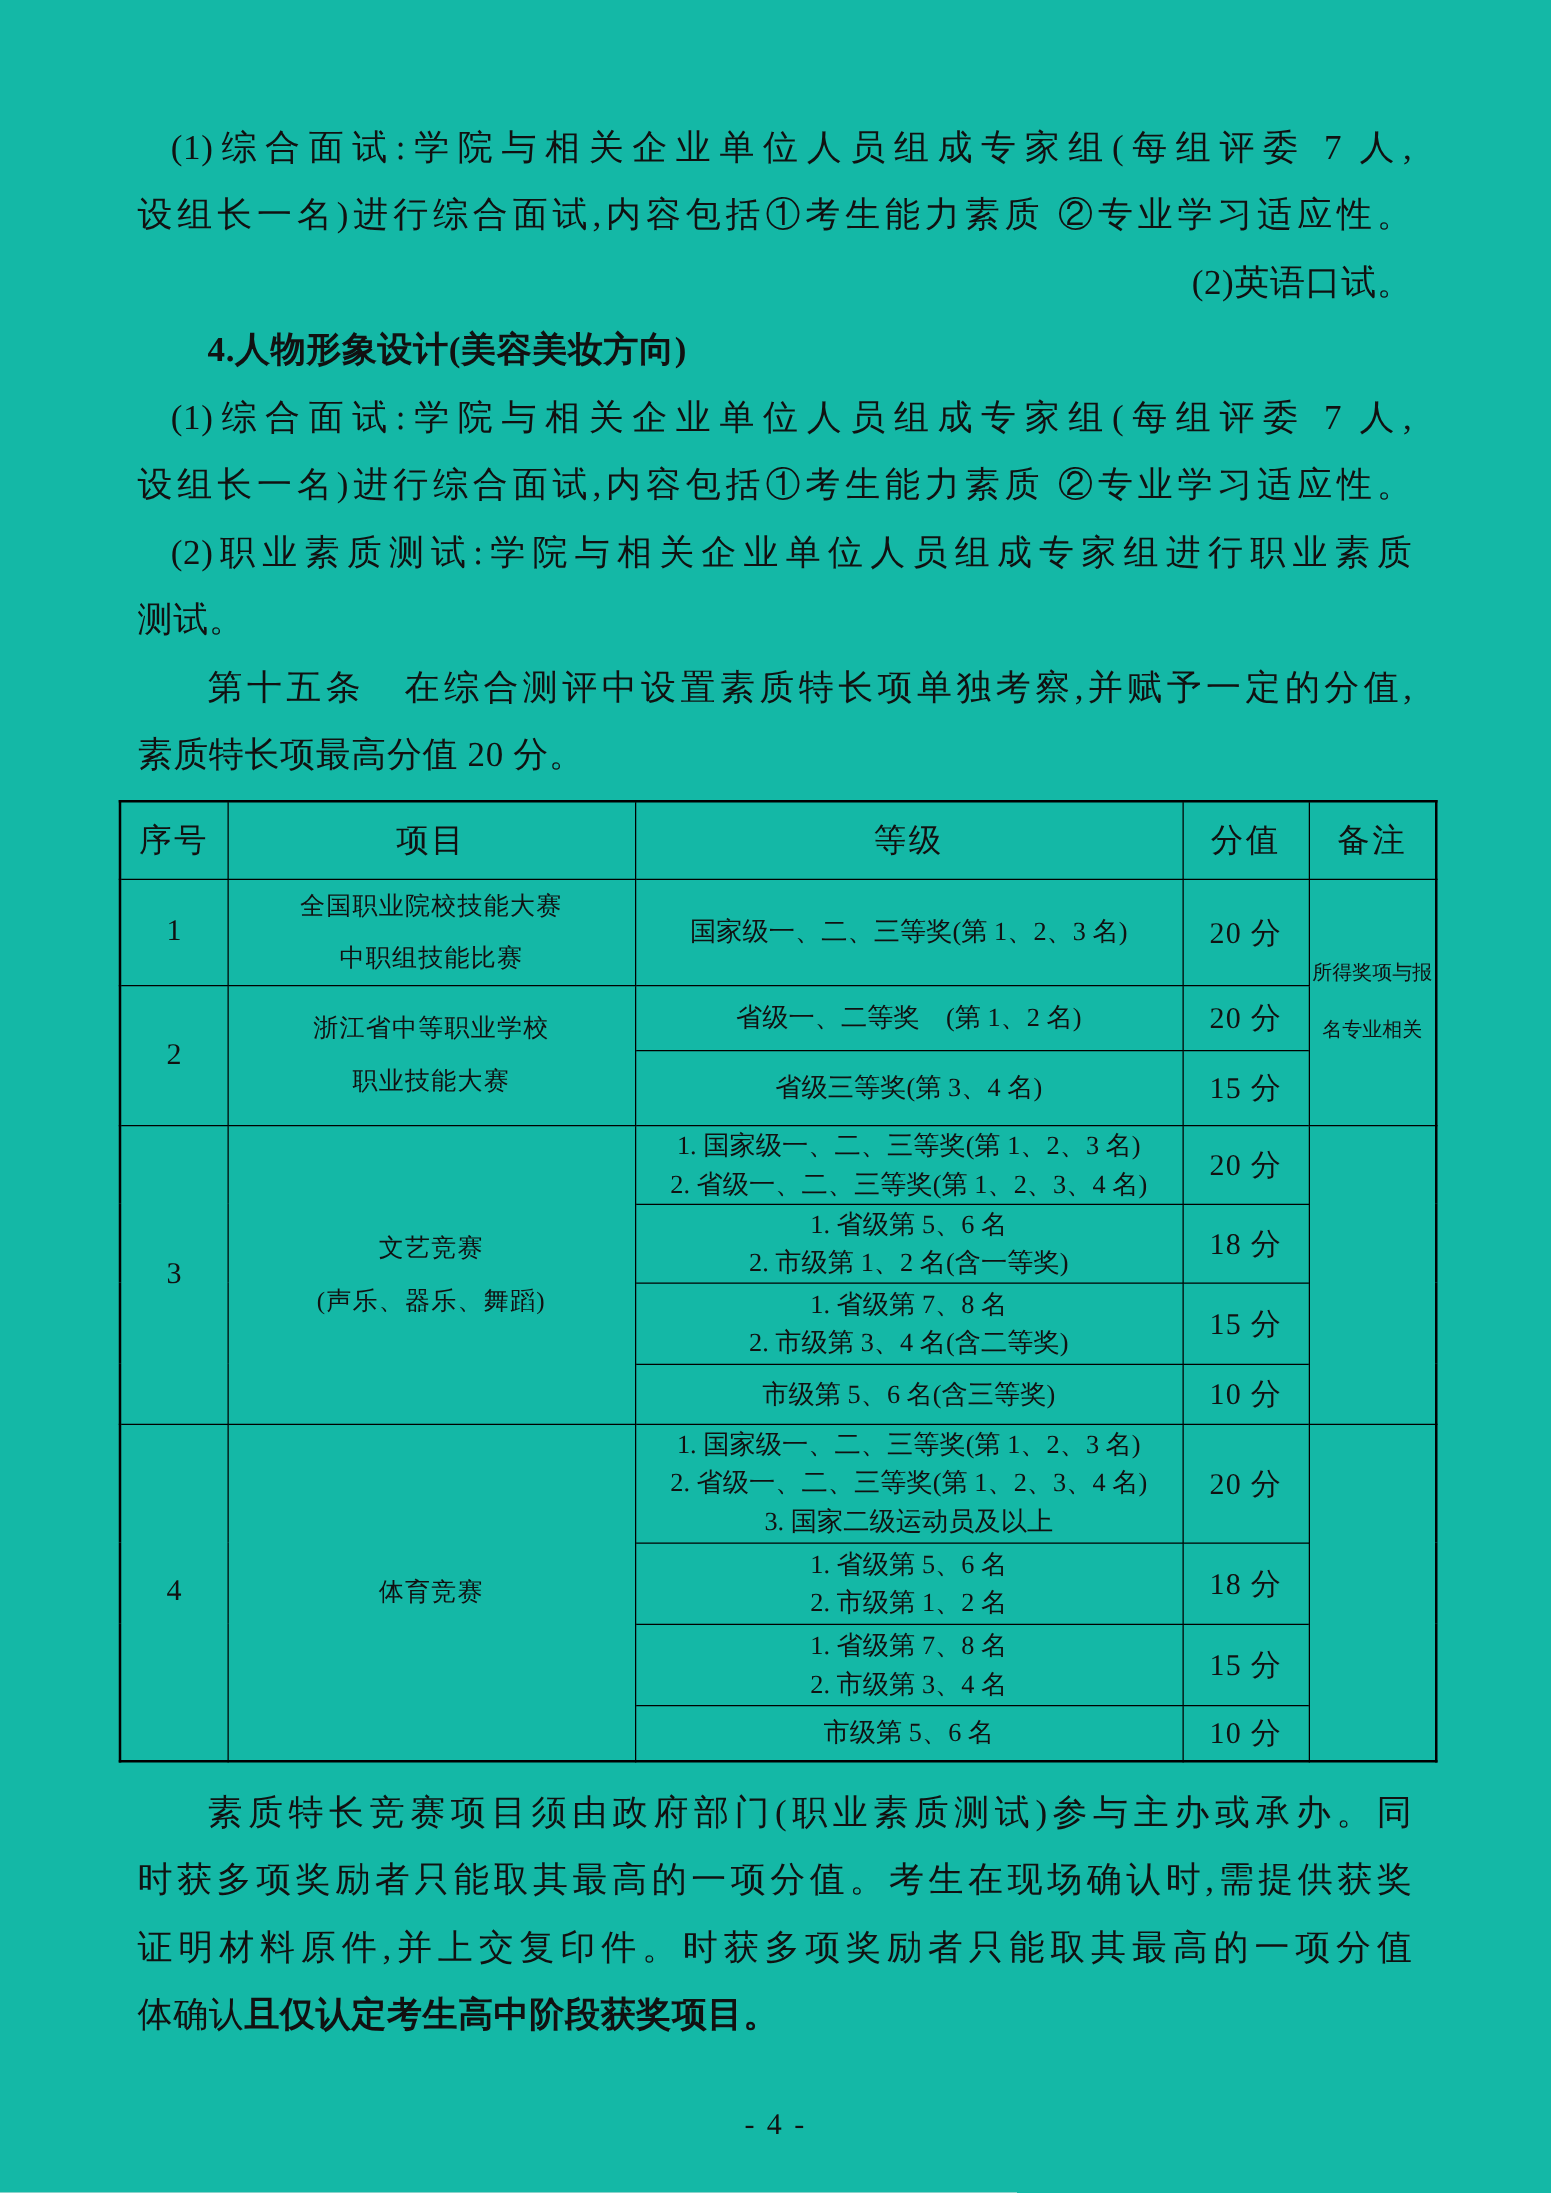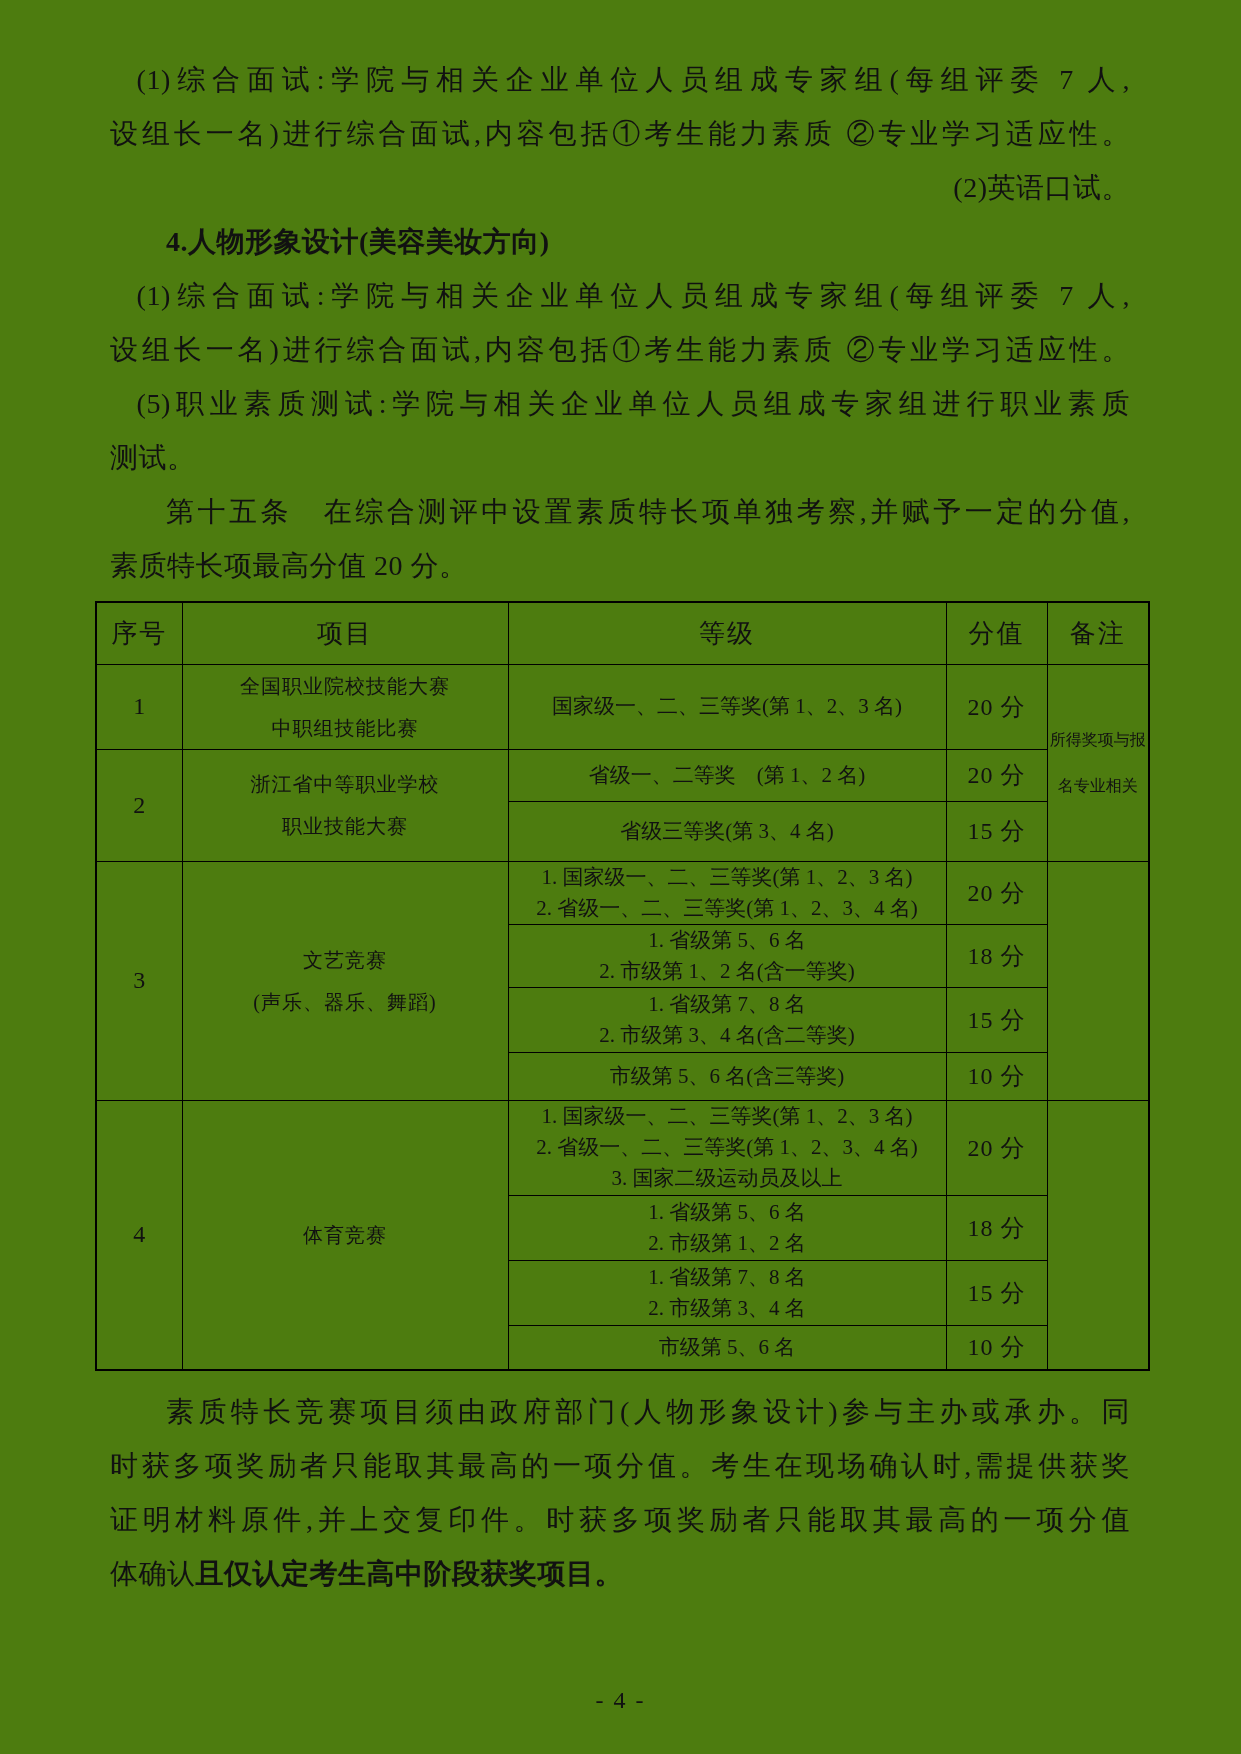--- a/index.html
+++ b/index.html
@@ -1,25 +1,25 @@
 <!DOCTYPE html>
 <html><head>
 <meta charset="utf-8">
 <style>
   html,body{margin:0;padding:0;background:#e8e8e8;}
   .page{
     position:relative;
     width:1241px;height:1754px;
     margin:0 auto;
-    background:#4d7c0f;
+    background:#14b8a6;
     color:#111;
     font-family:"Liberation Serif","DejaVu Serif",serif;
     overflow:hidden;
     box-sizing:border-box;
-    padding:53px 93px 0 95px;
+    padding:92px 93px 0 95px;
   }
   
   .textblock{width:1020px;margin-left:15px;}
   .line{
     font-size:28px;
     line-height:54px;
     text-align:left;
     letter-spacing:0.5px;
     white-space:pre-wrap;
   }
@@ -86,21 +86,21 @@
 
 <div class="page">
 
   <div class="textblock">
     <div class="line indent-paren fill">(1)综合面试:学院与相关企业单位人员组成专家组(每组评委 7 人,</div>
     <div class="line fill">设组长一名)进行综合面试,内容包括①考生能力素质 ②专业学习适应性。</div>
     <div class="line indent-paren">(2)英语口试。</div>
     <div class="line indent heading-bold">4.人物形象设计(美容美妆方向)</div>
     <div class="line indent-paren fill">(1)综合面试:学院与相关企业单位人员组成专家组(每组评委 7 人,</div>
     <div class="line fill">设组长一名)进行综合面试,内容包括①考生能力素质 ②专业学习适应性。</div>
-    <div class="line indent-paren fill">(5)职业素质测试:学院与相关企业单位人员组成专家组进行职业素质</div>
+    <div class="line indent-paren fill">(2)职业素质测试:学院与相关企业单位人员组成专家组进行职业素质</div>
     <div class="line">测试。</div>
     <div class="line indent fill">第十五条　在综合测评中设置素质特长项单独考察,并赋予一定的分值,</div>
     <div class="line">素质特长项最高分值 20 分。</div>
   </div>
 
   <table class="score">
     <colgroup>
       <col style="width:86px">
       <col style="width:326px">
       <col style="width:438px">
@@ -177,21 +177,21 @@
       <td class="score-v">15 分</td>
     </tr>
     <tr class="rh-45">
       <td class="grade">市级第 5、6 名</td>
       <td class="score-v">10 分</td>
     </tr>
   </tbody>
     </table>
 
   <div class="textblock closing">
-    <div class="line indent fill">素质特长竞赛项目须由政府部门(人物形象设计)参与主办或承办。同</div>
+    <div class="line indent fill">素质特长竞赛项目须由政府部门(职业素质测试)参与主办或承办。同</div>
     <div class="line fill">时获多项奖励者只能取其最高的一项分值。考生在现场确认时,需提供获奖</div>
     <div class="line fill">证明材料原件,并上交复印件。时获多项奖励者只能取其最高的一项分值</div>
     <div class="line"><span>体确认</span><span class="bold-underline">且仅认定考生高中阶段获奖项目。</span></div>
   </div>
 
   <div class="pagenum">- 4 -</div>
 
 </div>
 
 </body></html>

